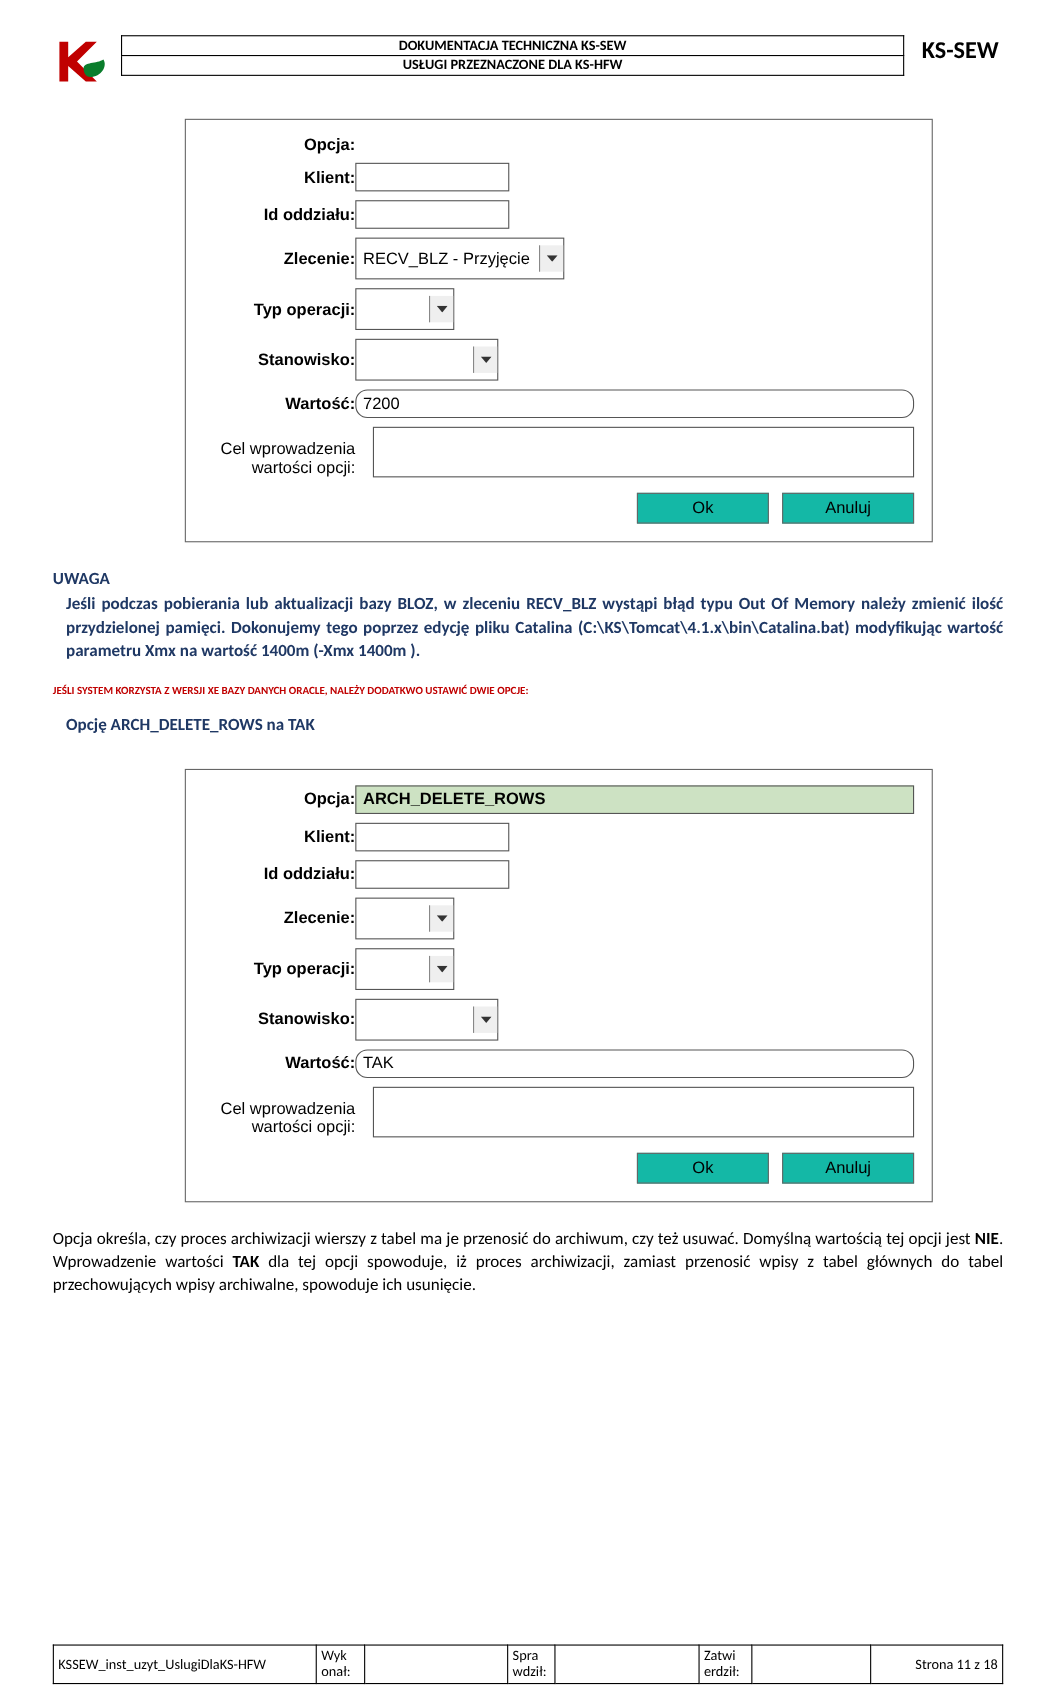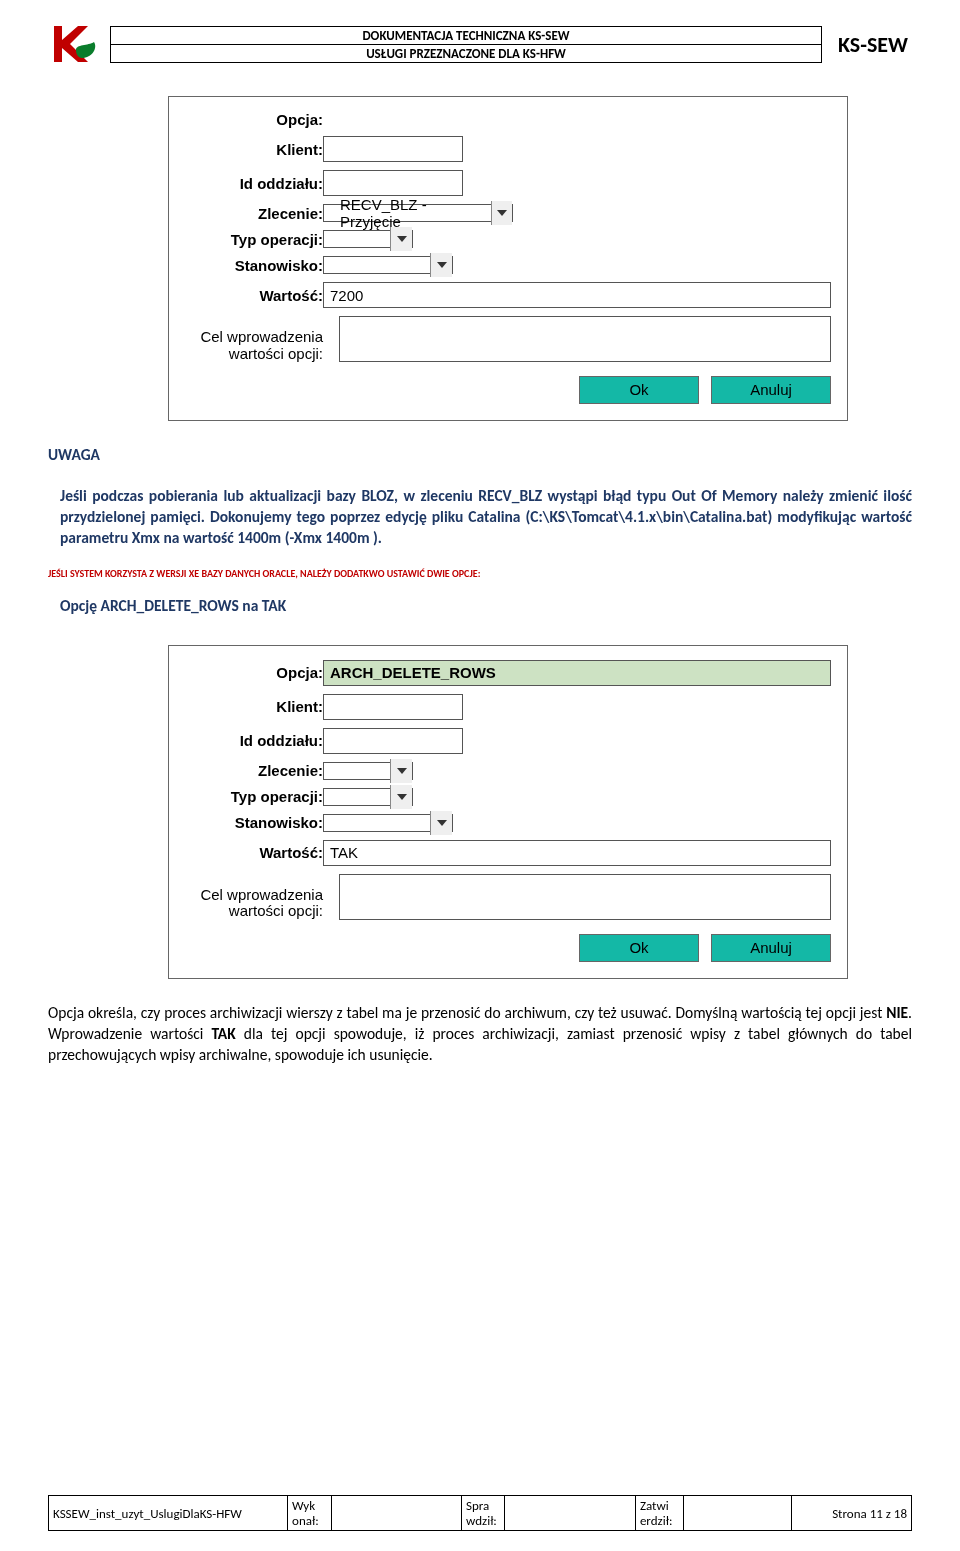--- a/index.html
+++ b/index.html
@@ -12,22 +12,23 @@
   }
   .page {
     width: 960px;
     margin: 0 auto;
     padding: 20px 48px 40px 48px;
     position: relative;
     min-height: 1551px;
   }
   .header-wrap {
     display: flex;
-    align-items: center;
+    align-items: flex-start;
     gap: 8px;
+    margin-top: 12px;
   }
   .logo {
     width: 54px;
     height: 48px;
     flex-shrink: 0;
   }
   .header-table {
     border-collapse: collapse;
     flex: 1;
   }
@@ -76,29 +77,28 @@
   .form-input-ro {
     border: 1px solid #555;
     height: 26px;
     padding: 3px 6px;
     font-weight: bold;
     background: #cde2c3;
     flex: 1;
   }
   .w-small { width: 140px; }
   .w-med { width: 190px; }
-  .w-full { flex: 1; }
+  .w-full { flex: 1; border-radius: 11px; }
   .select-wrap {
     position: relative;
     display: inline-flex;
     align-items: center;
     border: 1px solid #555;
-    height: 18px;
+    height: 38px;
     background: #fff;
-    padding-left: 10px;
   }
   .select-text {
     padding: 2px 6px;
     font-size: 15px;
   }
   .select-caret {
     width: 22px;
     height: 24px;
     border-left: 1px solid #888;
     display: flex;
@@ -126,21 +126,21 @@
     height: 28px;
     font-size: 15px;
     text-align: center;
     line-height: 26px;
     cursor: pointer;
   }
   .doc-heading {
     font-weight: bold;
     font-size: 15.5px;
     color: #1f3864;
-    margin: 8px 0 22px 0;
+    margin: 8px 0 4px 0;
   }
   .doc-para {
     font-size: 15.5px;
     color: #1f3864;
     font-weight: bold;
     text-align: justify;
     margin: 0 0 18px 12px;
     line-height: 1.35;
   }
   .doc-para-red {

